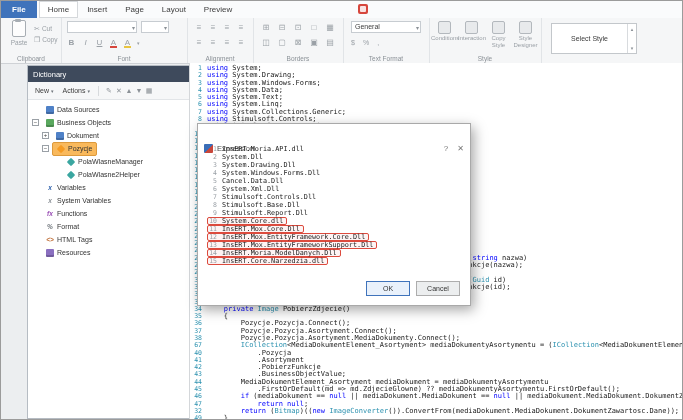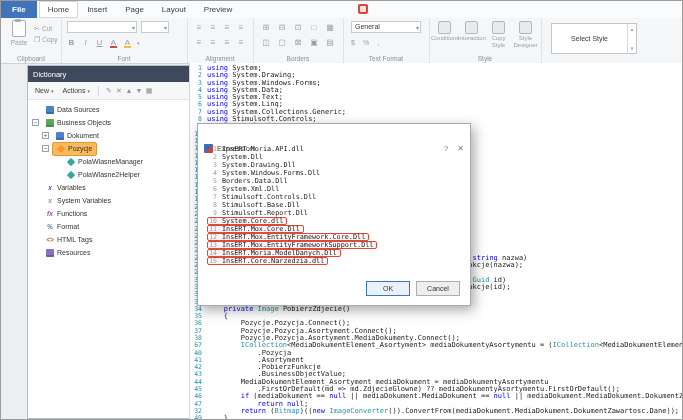--- a/index.html
+++ b/index.html
@@ -404,21 +404,21 @@
         <div class="drow">
           <span class="dno">3</span>
           <span class="dtx">System.Drawing.Dll</span>
         </div>
         <div class="drow">
           <span class="dno">4</span>
           <span class="dtx">System.Windows.Forms.Dll</span>
         </div>
         <div class="drow">
           <span class="dno">5</span>
-          <span class="dtx">Borders.Data.Dll</span>
+          <span class="dtx">Cancel.Data.Dll</span>
         </div>
         <div class="drow">
           <span class="dno">6</span>
           <span class="dtx">System.Xml.Dll</span>
         </div>
         <div class="drow">
           <span class="dno">7</span>
           <span class="dtx">Stimulsoft.Controls.Dll</span>
         </div>
         <div class="drow">

